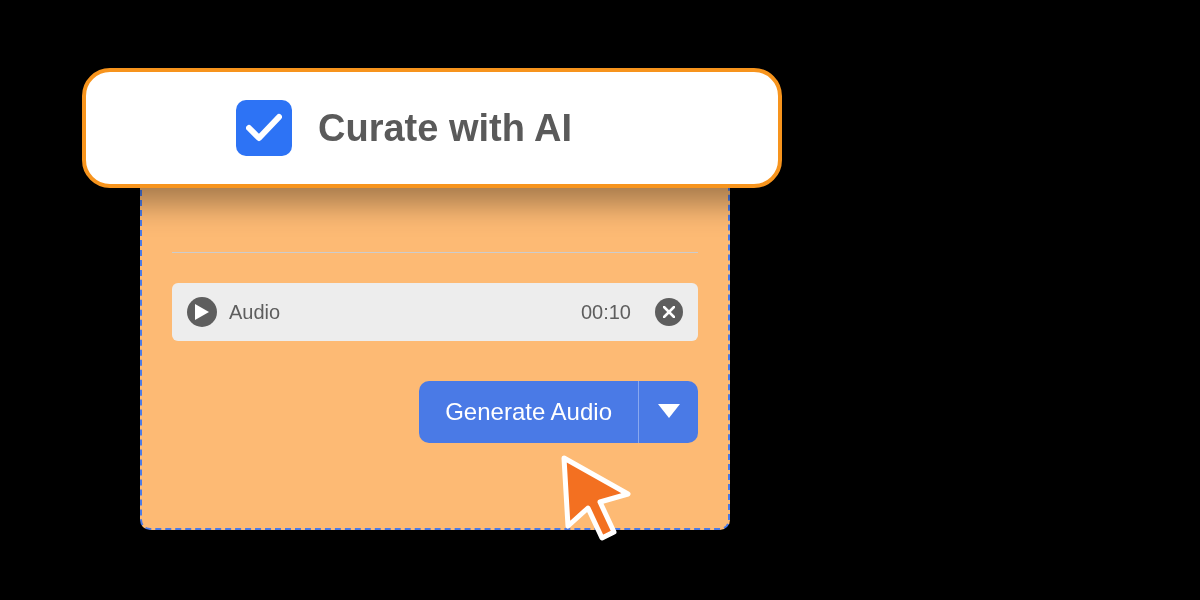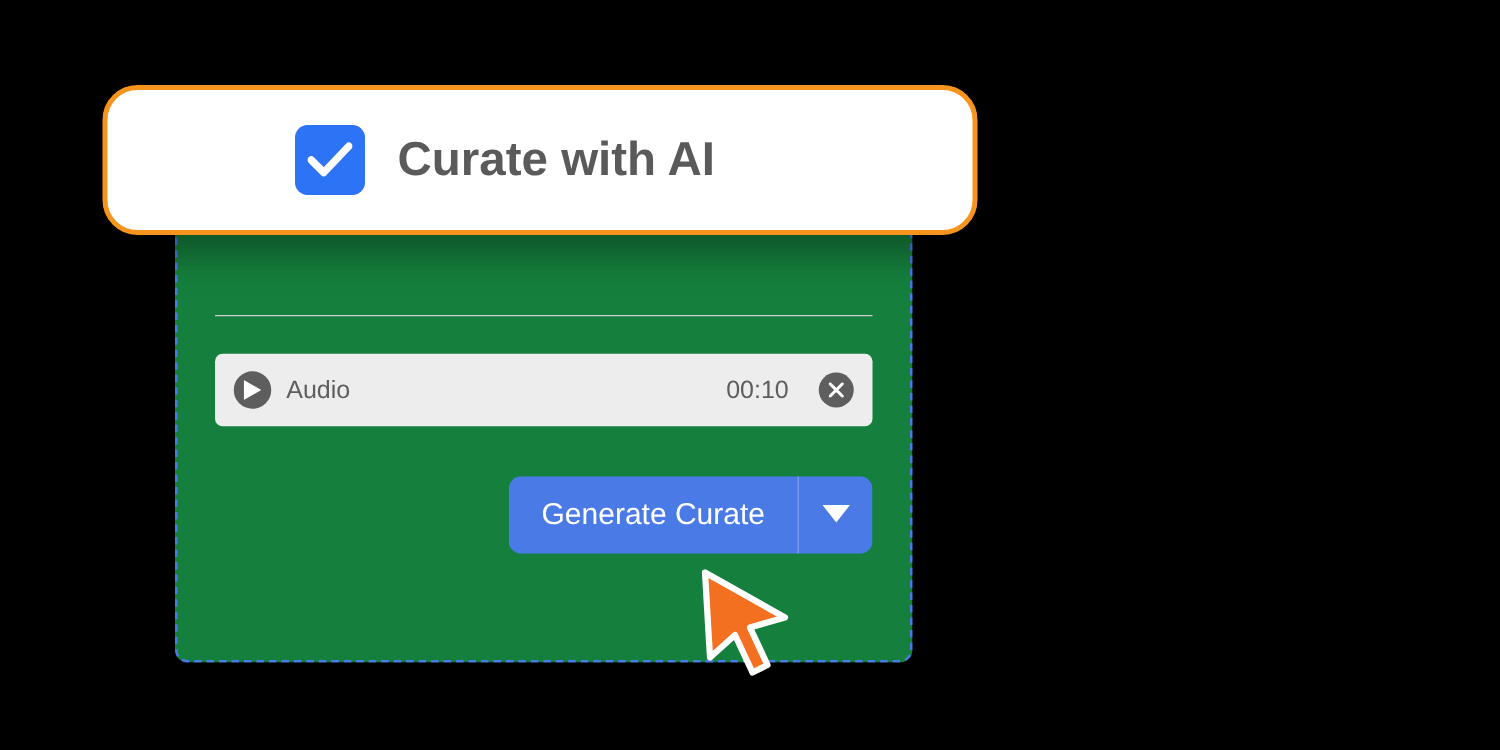--- a/index.html
+++ b/index.html
@@ -10,21 +10,21 @@
       font-family: -apple-system, BlinkMacSystemFont, "Segoe UI", Helvetica, Arial, sans-serif;
       position: relative;
       overflow: hidden;
     }
     .panel {
       position: absolute;
       left: 140px;
       top: 160px;
       width: 590px;
       height: 370px;
-      background: #15803d;
+      background: #fdba74;
       border-radius: 10px;
       border: 2px dashed #4a7ae6;
       box-shadow: 0 0 30px rgba(0,0,0,0.35);
       padding: 90px 30px 30px 30px;
     }
     .divider {
       height: 1px;
       background: #ccc;
       margin-bottom: 30px;
     }
@@ -154,21 +154,21 @@
     <div class="close-icon">
       <svg width="12" height="12" viewBox="0 0 12 12">
           <line x1="1" y1="1" x2="11" y2="11" stroke="#fff" stroke-width="2.5" stroke-linecap="round"></line>
           <line x1="11" y1="1" x2="1" y2="11" stroke="#fff" stroke-width="2.5" stroke-linecap="round"></line>
         </svg>
     </div>
   </div>
   <div class="button-row">
     <div class="generate-btn">
       <button class="generate-btn-main">
-        <span>Generate Curate</span>
+        <span>Generate Audio</span>
       </button>
       <button class="generate-btn-drop">
         <svg width="22" height="16" viewBox="0 0 22 16">
             <polygon points="0,0 22,0 11,14" fill="#fff"></polygon>
           </svg>
       </button>
     </div>
   </div>
 </div>
 

